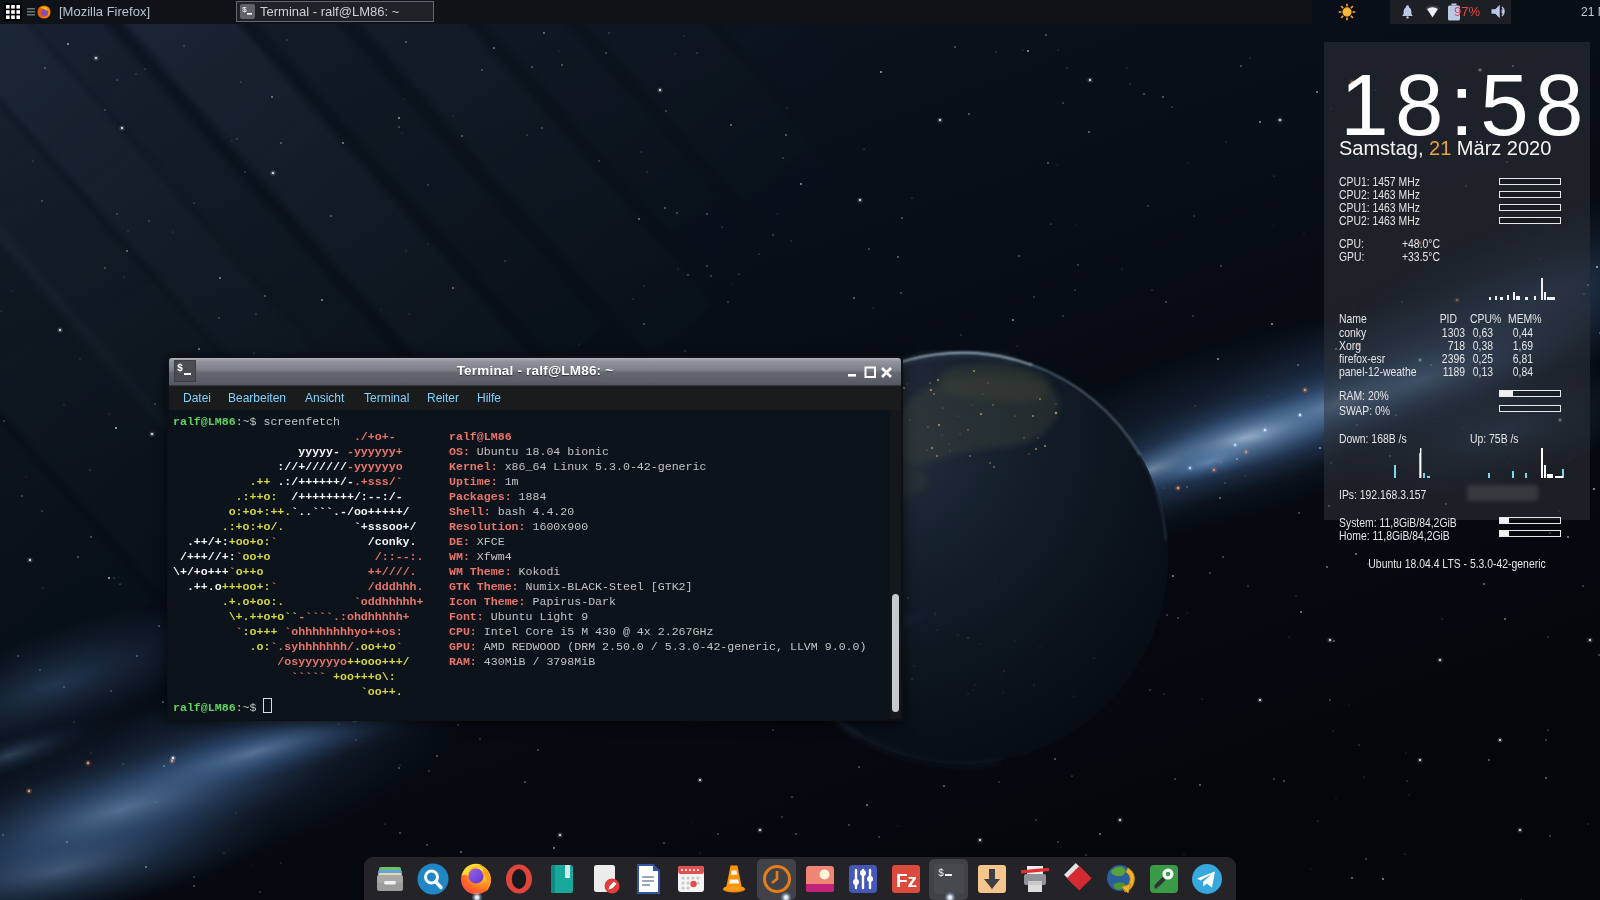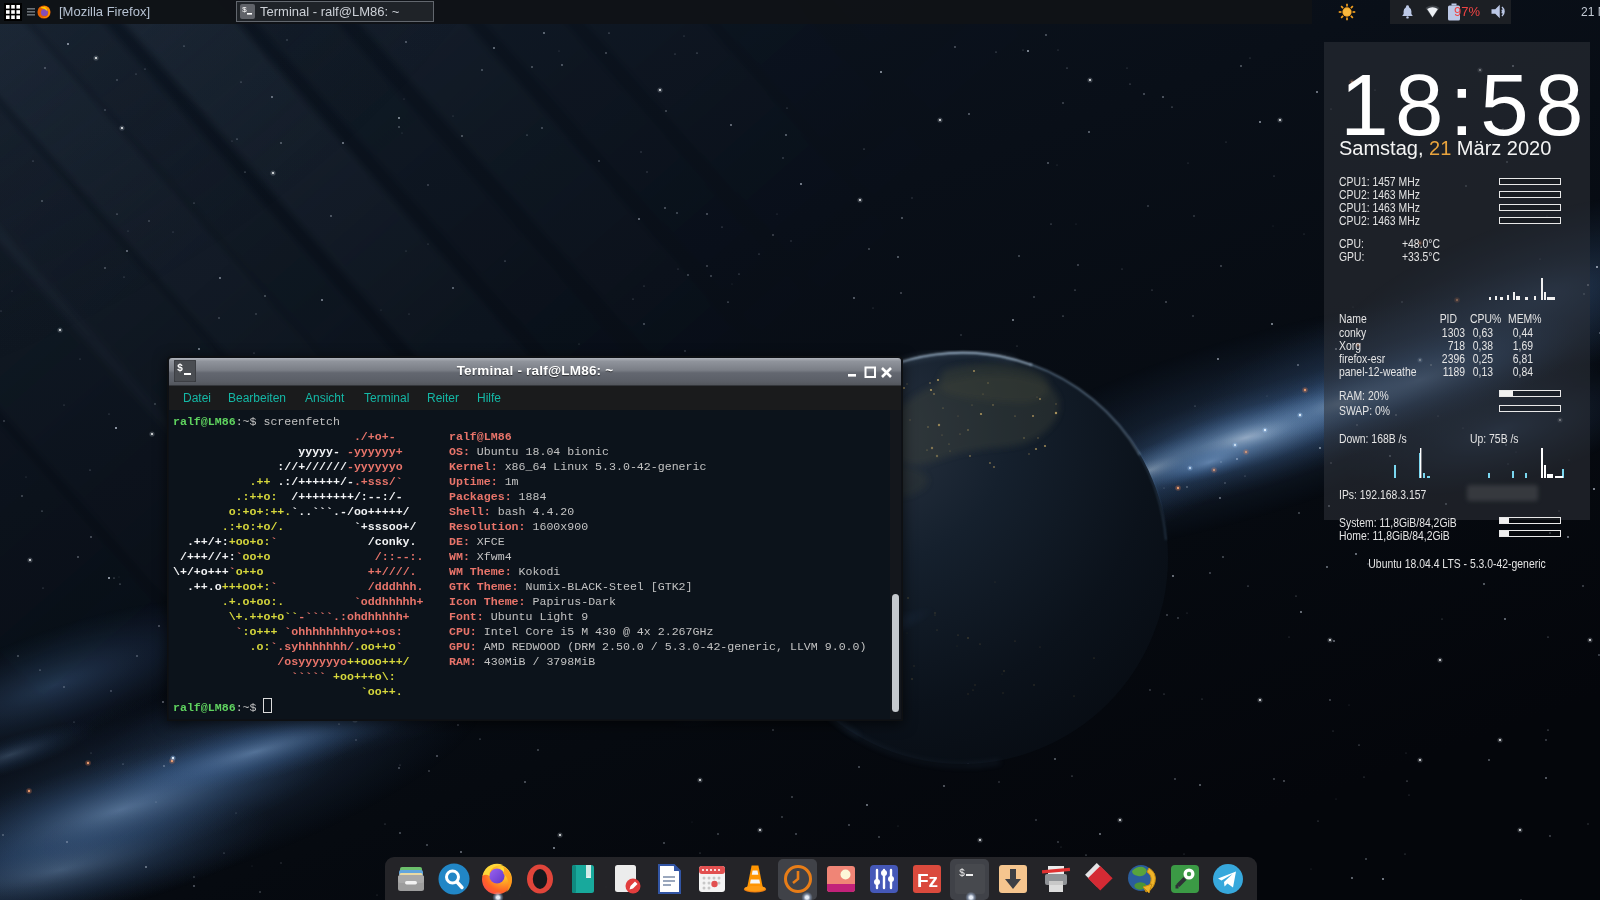--- a/index.html
+++ b/index.html
@@ -3,40 +3,40 @@
 html,body{margin:0;padding:0;width:1600px;height:900px;overflow:hidden;background:#04070c;font-family:"Liberation Sans",sans-serif;}
 .abs{position:absolute;}
 #wall{position:absolute;left:0;top:0;}
 #panel{position:absolute;left:0;top:0;width:1312px;height:24px;background:rgba(16,19,23,0.97);color:#c2cbd8;font-size:13px;}
 #panel .txt{position:absolute;top:4px;white-space:nowrap;}
 #taskbtn{position:absolute;left:236px;top:1px;width:198px;height:21px;background:#1f2328;border:1px solid #62676e;box-sizing:border-box;}
 #tray{position:absolute;left:1390px;top:0;width:121px;height:24px;background:#1c1f24;}
 #term{position:absolute;left:167px;top:356px;width:736px;height:365px;background:#0d1016;border:1px solid #0e1012;border-radius:4px 4px 0 0;box-sizing:border-box;box-shadow:0 3px 14px rgba(0,0,0,0.65);overflow:hidden;}
 #titlebar{position:absolute;left:1px;top:1px;right:1px;height:27px;border-radius:3px 3px 0 0;background:linear-gradient(#b0b4bb 0%,#90949c 12%,#7a7e86 45%,#636770 55%,#5a5e66 88%,#53565c 100%);border-bottom:1px solid #34373c;}
 #titlebar .title{position:absolute;left:0;right:0;top:5px;text-align:center;font-size:13.5px;font-weight:bold;color:#fff;text-shadow:0 1px 1px rgba(0,0,0,0.55);letter-spacing:0.2px;}
-#menubar{position:absolute;left:1px;top:29px;right:1px;height:24px;background:#1a1b1c;color:#14b8a6;font-size:12px;}
+#menubar{position:absolute;left:1px;top:29px;right:1px;height:24px;background:#1a1b1c;color:#7dd3fc;font-size:12px;}
 #menubar span{position:absolute;top:5px;}
 #screen{position:absolute;left:1px;top:53px;right:1px;bottom:1px;background:rgba(13,19,29,0.87);overflow:hidden;}
 pre{margin:0;font-family:"Liberation Mono",monospace;font-size:11.6px;line-height:15px;}
 b{font-weight:bold;}
 b.s{color:#e8746a;}
 b.y{color:#d6d73c;}
 b.w{color:#f2f3f5;}
 b.g{color:#5fd35f;}
 span.v{color:#c2c2c2;}
 #scrollbar{position:absolute;right:1px;top:53px;width:11px;bottom:1px;background:#14171c;}
 #thumb{position:absolute;left:2px;right:2px;top:184px;height:118px;background:#c6c9cd;border-radius:5px;}
 #conky{position:absolute;left:1324px;top:42px;width:266px;height:478px;background:rgba(46,50,57,0.56);color:#e4e4e4;font-size:13px;}
 #conky .r{position:absolute;white-space:nowrap;transform:scaleX(0.8);transform-origin:0 50%;}
 #conky .rr{transform-origin:100% 50%;}
 #conky .rc{transform-origin:50% 50%;}
 #conky .nos{transform:none;}
 .cbar{position:absolute;left:175px;width:62px;height:7px;border:1px solid #e8e8e8;background:rgba(10,10,10,0.2);box-sizing:border-box;}
 .cbar i{position:absolute;left:0;top:0;bottom:0;background:#f0f0f0;}
-#dock{position:absolute;left:364px;top:857px;width:872px;height:43px;background:rgba(37,37,41,0.97);border-radius:9px 9px 0 0;margin-left:21px;}
+#dock{position:absolute;left:364px;top:857px;width:872px;height:43px;background:rgba(37,37,41,0.97);border-radius:9px 9px 0 0;}
 .tile{position:absolute;top:2px;width:39px;height:41px;background:#404248;border-radius:5px;}
 .ic{position:absolute;top:5px;width:34px;height:34px;}
 </style></head>
 <body>
 <svg id="wall" width="1600" height="900">
 <defs>
 <radialGradient id="corner" cx="0" cy="0" r="1">
 <stop offset="0" stop-color="#31455c" stop-opacity="0.85"></stop>
         <stop offset="0.4" stop-color="#1d2d42" stop-opacity="0.45"></stop>
         <stop offset="1" stop-color="#0a1420" stop-opacity="0"></stop>

